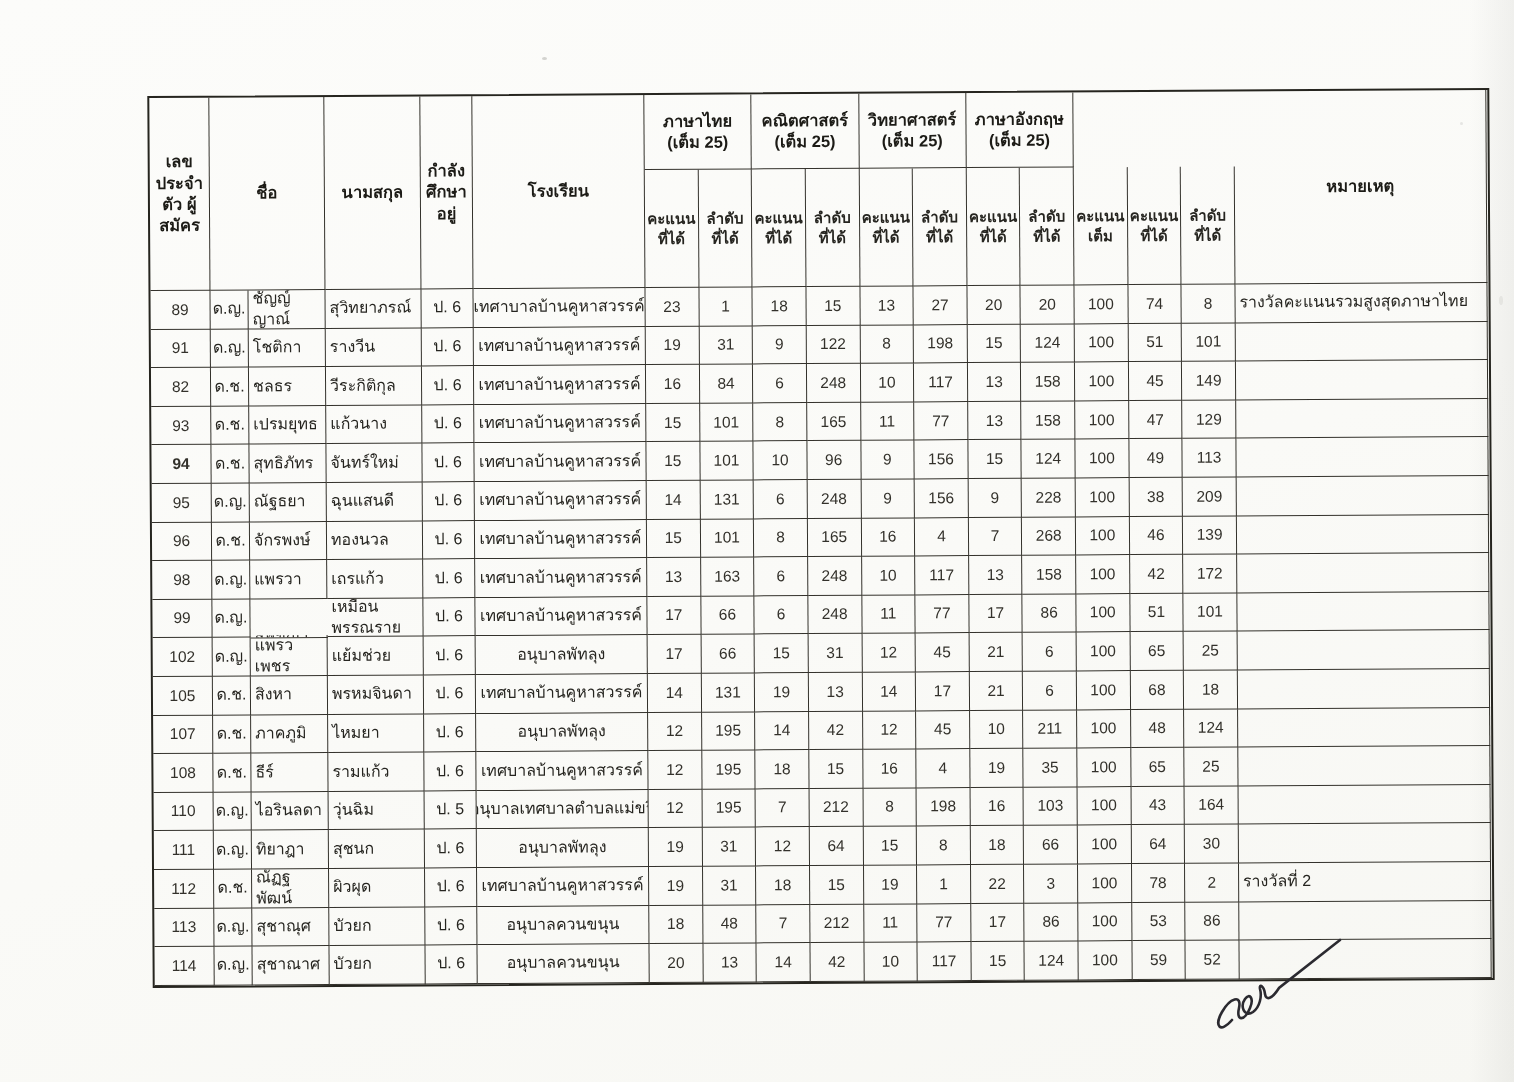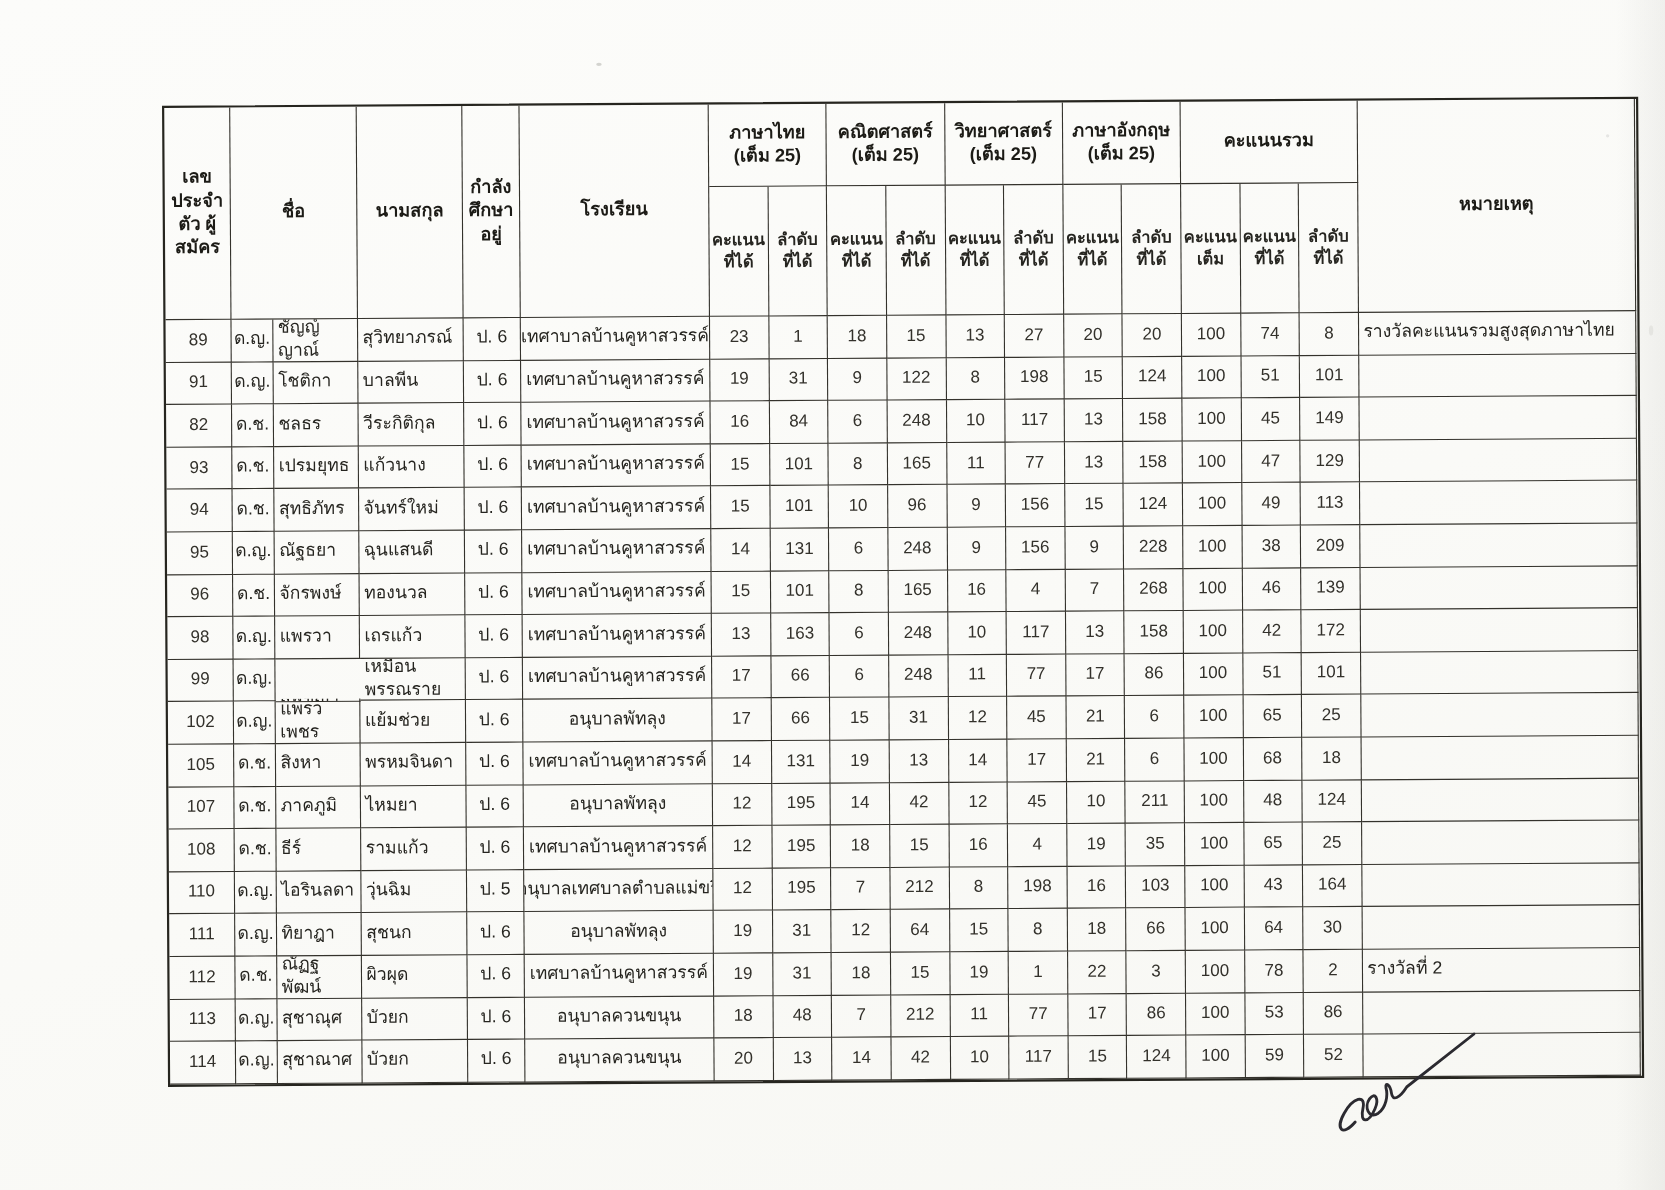--- a/index.html
+++ b/index.html
@@ -55,21 +55,20 @@
   <div class="cell hdr" style="grid-area:1/2/3/4">ชื่อ</div>
   <div class="cell hdr" style="grid-area:1/4/3/5">นามสกุล</div>
   <div class="cell hdr" style="grid-area:1/5/3/6">กำลัง ศึกษา อยู่</div>
   <div class="cell hdr" style="grid-area:1/6/3/7">โรงเรียน</div>
   <div class="cell hdr" style="grid-area:1/18/3/19">หมายเหตุ</div>
 
   <div class="cell hdr" style="grid-area:1/7/2/9">ภาษาไทย (เต็ม 25)</div>
   <div class="cell hdr" style="grid-area:1/9/2/11">คณิตศาสตร์ (เต็ม 25)</div>
   <div class="cell hdr" style="grid-area:1/11/2/13">วิทยาศาสตร์ (เต็ม 25)</div>
   <div class="cell hdr" style="grid-area:1/13/2/15">ภาษาอังกฤษ (เต็ม 25)</div>
-  <div class="cell hdr" style="grid-area:1/15/2/18">คะแนนรวม</div>
 
   <div class="cell sub" style="grid-area:2/7/3/8">คะแนน ที่ได้</div>
   <div class="cell sub" style="grid-area:2/8/3/9">ลำดับ ที่ได้</div>
   <div class="cell sub" style="grid-area:2/9/3/10">คะแนน ที่ได้</div>
   <div class="cell sub" style="grid-area:2/10/3/11">ลำดับ ที่ได้</div>
   <div class="cell sub" style="grid-area:2/11/3/12">คะแนน ที่ได้</div>
   <div class="cell sub" style="grid-area:2/12/3/13">ลำดับ ที่ได้</div>
   <div class="cell sub" style="grid-area:2/13/3/14">คะแนน ที่ได้</div>
   <div class="cell sub" style="grid-area:2/14/3/15">ลำดับ ที่ได้</div>
   <div class="cell sub" style="grid-area:2/15/3/16">คะแนน เต็ม</div>
@@ -90,21 +89,21 @@
     <div class="cell num" style="grid-area: 3 / 12;">27</div>
     <div class="cell num" style="grid-area: 3 / 13;">20</div>
     <div class="cell num" style="grid-area: 3 / 14;">20</div>
     <div class="cell num" style="grid-area: 3 / 15;">100</div>
     <div class="cell num" style="grid-area: 3 / 16;">74</div>
     <div class="cell num" style="grid-area: 3 / 17;">8</div>
     <div class="cell remark" style="grid-area: 3 / 18;">รางวัลคะแนนรวมสูงสุดภาษาไทย</div>
     <div class="cell num" style="grid-area: 4 / 1;">91</div>
     <div class="cell" style="grid-area: 4 / 2;">ด.ญ.</div>
     <div class="cell l" style="grid-area: 4 / 3;">โชติกา</div>
-    <div class="cell l" style="grid-area: 4 / 4;">บาลพีน</div>
+    <div class="cell l" style="grid-area: 4 / 4;">รางวีน</div>
     <div class="cell" style="grid-area: 4 / 5;">ป. 6</div>
     <div class="cell school" style="grid-area: 4 / 6;">เทศบาลบ้านคูหาสวรรค์</div>
     <div class="cell num" style="grid-area: 4 / 7;">19</div>
     <div class="cell num" style="grid-area: 4 / 8;">31</div>
     <div class="cell num" style="grid-area: 4 / 9;">9</div>
     <div class="cell num" style="grid-area: 4 / 10;">122</div>
     <div class="cell num" style="grid-area: 4 / 11;">8</div>
     <div class="cell num" style="grid-area: 4 / 12;">198</div>
     <div class="cell num" style="grid-area: 4 / 13;">15</div>
     <div class="cell num" style="grid-area: 4 / 14;">124</div>
@@ -141,21 +140,21 @@
     <div class="cell num" style="grid-area: 6 / 9;">8</div>
     <div class="cell num" style="grid-area: 6 / 10;">165</div>
     <div class="cell num" style="grid-area: 6 / 11;">11</div>
     <div class="cell num" style="grid-area: 6 / 12;">77</div>
     <div class="cell num" style="grid-area: 6 / 13;">13</div>
     <div class="cell num" style="grid-area: 6 / 14;">158</div>
     <div class="cell num" style="grid-area: 6 / 15;">100</div>
     <div class="cell num" style="grid-area: 6 / 16;">47</div>
     <div class="cell num" style="grid-area: 6 / 17;">129</div>
     <div class="cell remark" style="grid-area: 6 / 18;"></div>
-    <div class="cell num" style="grid-area: 7 / 1;">94</div>
+    <div class="cell num" style="grid-area: 7 / 1; font-weight: bold;">94</div>
     <div class="cell" style="grid-area: 7 / 2;">ด.ช.</div>
     <div class="cell l" style="grid-area: 7 / 3;">สุทธิภัทร</div>
     <div class="cell l" style="grid-area: 7 / 4;">จันทร์ใหม่</div>
     <div class="cell" style="grid-area: 7 / 5;">ป. 6</div>
     <div class="cell school" style="grid-area: 7 / 6;">เทศบาลบ้านคูหาสวรรค์</div>
     <div class="cell num" style="grid-area: 7 / 7;">15</div>
     <div class="cell num" style="grid-area: 7 / 8;">101</div>
     <div class="cell num" style="grid-area: 7 / 9;">10</div>
     <div class="cell num" style="grid-area: 7 / 10;">96</div>
     <div class="cell num" style="grid-area: 7 / 11;">9</div>

